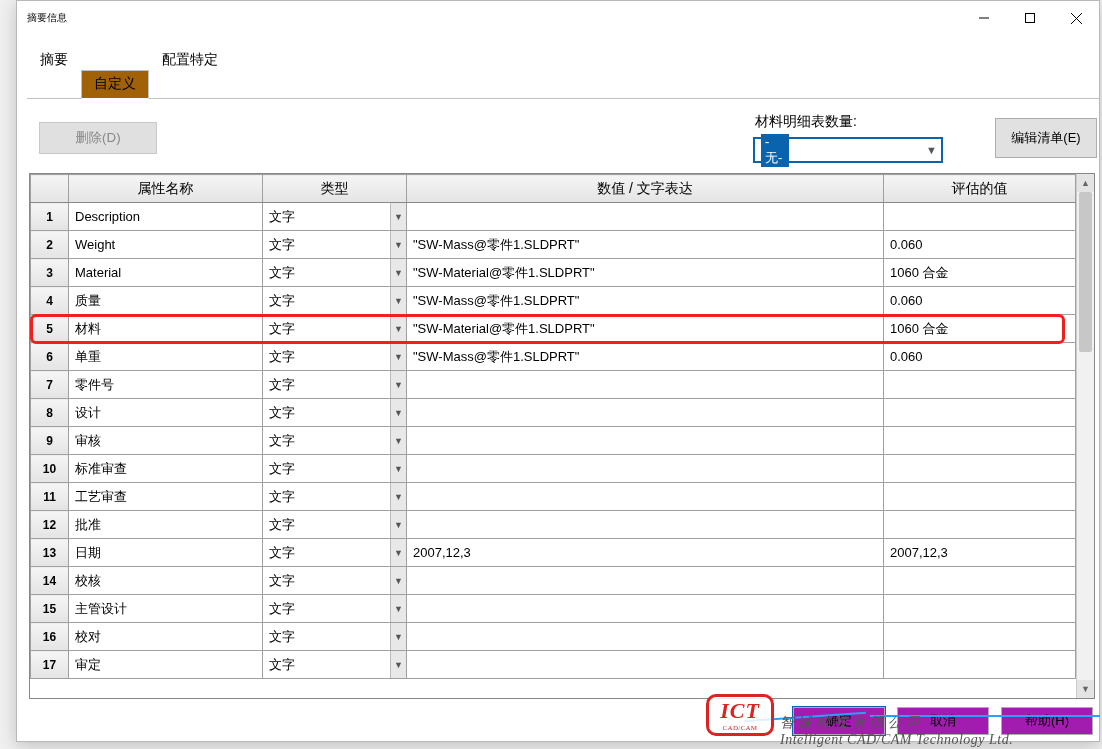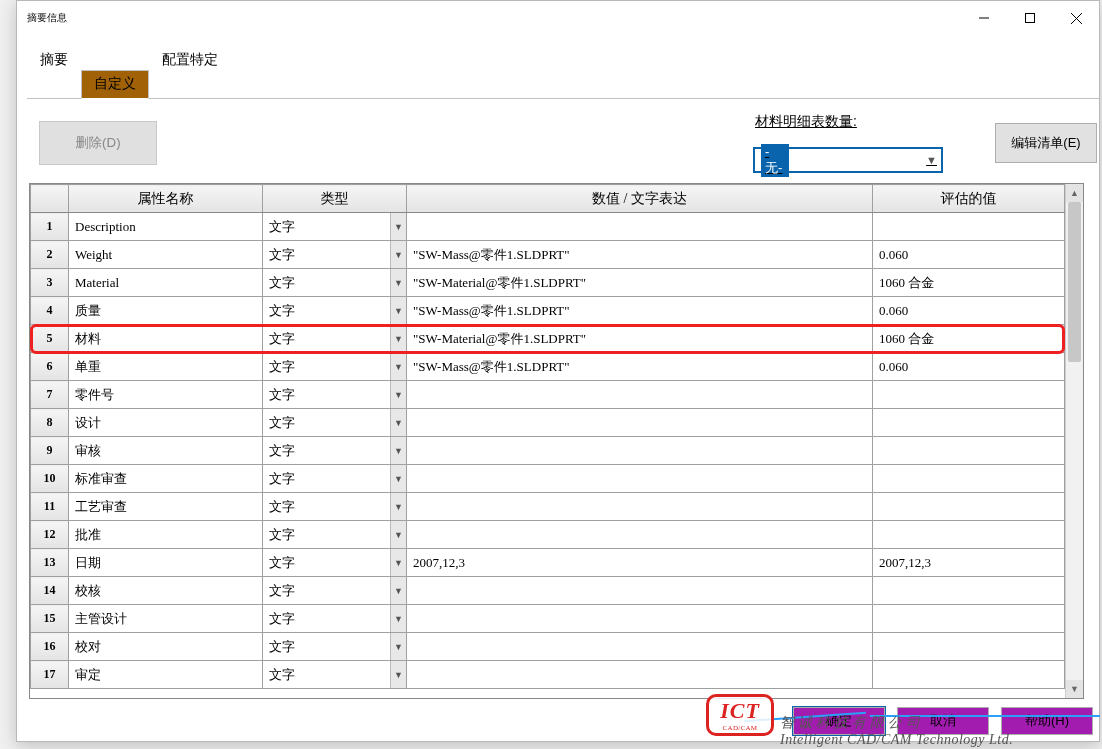--- a/index.html
+++ b/index.html
@@ -68,33 +68,32 @@
     margin-top: 24px;
   }
 
   .toprow {
     display: flex;
     align-items: center;
     padding: 6px 2px 10px 12px;
     gap: 20px;
   }
   .delete-btn {
-    width: 118px; height: 44px;
+    width: 118px; height: 32px;
     background: #e0e0e0;
     border: 1px solid #c8c8c8;
     color: #888;
     cursor: default;
   }
   .bom-group {
     margin-left: auto;
     display: flex;
     flex-direction: column;
     align-items: flex-start;
-    gap: 16px;
-    text-decoration: underline;
+    gap: 6px;
   }
   .bom-label { font-size: 14px; padding-left: 2px; }
   .combo {
     width: 190px; height: 26px;
     border: 2px solid #0a64ad;
     background: #fff;
     display: flex; align-items: center; justify-content: space-between;
     padding: 0 4px 0 6px;
     cursor: pointer;
   }
@@ -112,22 +111,21 @@
     cursor: pointer;
     margin-left: 32px;
     font-size: 13px;
   }
 
   .grid-wrap {
     flex: 1;
     border: 1px solid #888;
     overflow: hidden;
     position: relative;
-    margin: 0 15px 0 2px;
-    font-family: Liberation Serif, serif;
+    margin: 0 4px 0 2px;
   }
   .grid {
     width: calc(100% - 18px);
     border-collapse: collapse;
   }
   .grid th, .grid td {
     border: 1px solid #a0a0a0;
     padding: 4px 6px;
     text-align: left;
     font-weight: normal;

